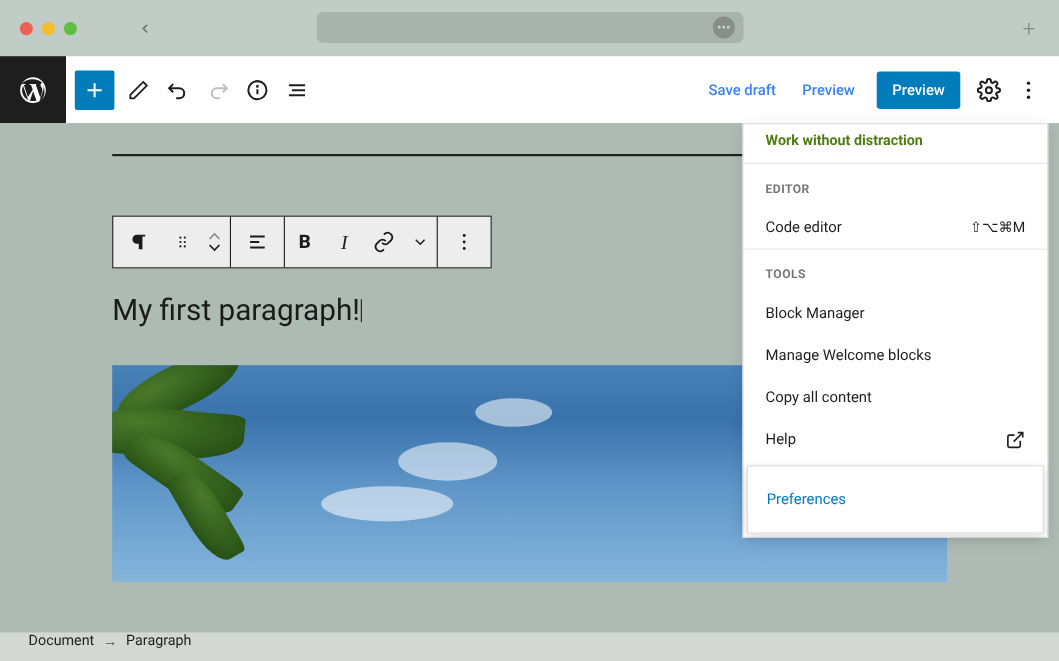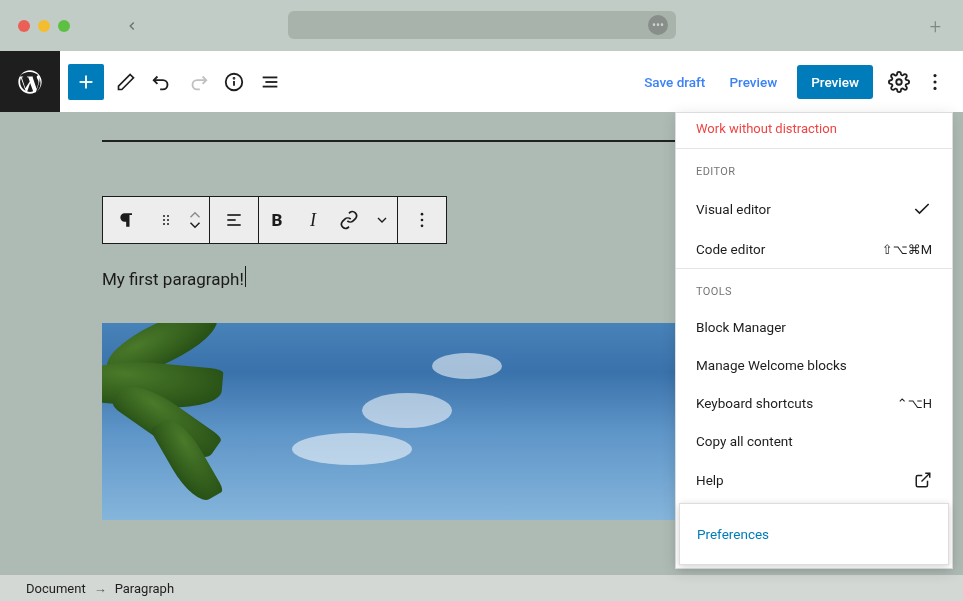--- a/index.html
+++ b/index.html
@@ -37,40 +37,40 @@
 .title-rule { border: none; border-top: 2px solid #12110f; opacity: 0.9; margin-bottom: 54px; }
 
 .block-toolbar { display: inline-flex; border: 1.5px solid #1e1e1e; background: #fff; height: 48px; margin-bottom: 22px;}
 .bt-seg { display: flex; align-items: center; border-right: 1.5px solid #1e1e1e; }
 .bt-seg:last-child { border-right: none; }
 .bt-btn { width: 36px; height: 46px; display: flex; align-items: center; justify-content: center; color: #1e1e1e; }
 .bt-btn.wide { width: 48px;}
 .bt-btn.stack { flex-direction: column; gap:-3px; width:28px;}
 .chev { width: 18px; height: 10px; color:#999; }
 
-.paragraph-text { font-size: 17px; color: #1e1e1e; font-weight: 400; margin-bottom: 34px; }
+.paragraph-text { font-size: 27px; color: #1e1e1e; font-weight: 400; margin-bottom: 34px; }
 .paragraph-text::after { content:''; display:inline-block; width:1px; height:21px; background:#1e1e1e; margin-left:1px; vertical-align:-2px;}
 
 .tropical { width: 100%; height: 197px; background: linear-gradient(180deg,#4782b8 0%,#3a72ab 25%,#5e95c8 55%,#85b5db 100%); position:relative; overflow:hidden;}
 .cloud { position:absolute; background:rgba(255,255,255,0.55); border-radius:50%;}
 .c1{width:90px;height:35px;top:70px;left:260px;}
 .c2{width:70px;height:26px;top:30px;left:330px;}
 .c3{width:120px;height:32px;top:110px;left:190px;}
 .palm-l{position:absolute;left:-20px;top:-20px;width:200px;height:240px;}
 .palm-r{position:absolute;right:-25px;top:-15px;width:180px;height:230px;}
 .frond{position:absolute;background:radial-gradient(ellipse at 30% 30%,#4a7a2a,#1e4510);border-radius:50% 10% 50% 10%;}
 
 
-.breadcrumb { position:absolute; bottom:0; left:0; right:0; height:26px; background:#d4d8d5; display:flex; align-items:center; padding:0 26px; font-size:13px; color:#1e1e1e;}
+.breadcrumb { position:absolute; bottom:0; left:0; right:0; height:26px; background:#d4d8d5; display:flex; align-items:flex-start; padding:0 26px; font-size:13px; color:#1e1e1e;}
 .bc-sep{margin:0 8px; color:#555;}
 
 
 .side-panel { position:absolute; top:112px; right:10px; width:278px; background:#fff; border:1px solid #ddd; box-shadow:0 3px 14px rgba(0,0,0,0.12); }
-.sp-fade-top { padding:8px 20px 12px; color:#ef4444; font-size:13px;}
-.sp-heading { padding:16px 20px 10px; color:#767676; font-size:11px; font-weight:400; letter-spacing:0.4px;}
+.sp-fade-top { padding:8px 20px 12px; color:#4d7c0f; font-size:13px;font-weight:bold;}
+.sp-heading { padding:16px 20px 10px; color:#767676; font-size:11px; font-weight:700; letter-spacing:0.4px;}
 .sp-item { padding:11px 20px; display:flex; align-items:center; justify-content:space-between; font-size:13.5px; color:#1e1e1e; cursor:pointer;}
 .sp-short { color:#1e1e1e; font-size:13px;}
 .sp-rule{border:none;border-top:1px solid #e5e5e5;}
 .sp-pref { margin:3px; padding: 22px 17px; background:#fff; border:1px solid #ddd; box-shadow:0 2px 8px rgba(0,0,0,0.18); color:#007cba; font-size:13.5px;}
 
 
 .dim { position:absolute; inset:0; background:rgba(0,0,0,0.07); pointer-events:none; }
 
 svg{display:block;}
 </style>
@@ -256,43 +256,31 @@
   <span>Document</span>
   <span class="bc-sep">→</span>
   <span>Paragraph</span>
 </div>
 
 <div class="side-panel">
   <div class="sp-fade-top">Work without distraction</div>
   <hr class="sp-rule">
   <div class="sp-heading">EDITOR</div>
   <div class="sp-item">
-    <span>Visual editor</span>
-    <span>
-        <svg width="20" height="20" viewBox="0 0 24 24" fill="none" stroke="#1e1e1e" stroke-width="2">
-          <polyline points="20 6 9 17 4 12"></polyline>
-        </svg>
-      </span>
-  </div>
-  <div class="sp-item">
     <span>Code editor</span>
     <span class="sp-short">⇧⌥⌘M</span>
   </div>
   <hr class="sp-rule">
   <div class="sp-heading">TOOLS</div>
   <div class="sp-item">
       <span>Block Manager</span>
     </div>
   <div class="sp-item">
       <span>Manage Welcome blocks</span>
     </div>
-  <div class="sp-item">
-    <span>Keyboard shortcuts</span>
-    <span class="sp-short">⌃⌥H</span>
-  </div>
   <div class="sp-item">
       <span>Copy all content</span>
     </div>
   <div class="sp-item">
     <span>Help</span>
     <span>
         <svg width="18" height="18" viewBox="0 0 24 24" fill="none" stroke="#1e1e1e" stroke-width="2">
           <path d="M18 13v6a2 2 0 0 1-2 2H5a2 2 0 0 1-2-2V8a2 2 0 0 1 2-2h6"></path>
           <polyline points="15 3 21 3 21 9"></polyline>
           <line x1="10" y1="14" x2="21" y2="3"></line>

